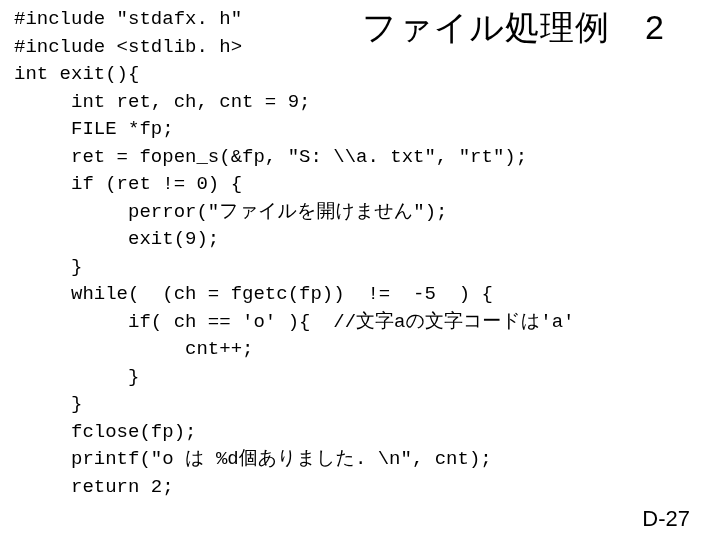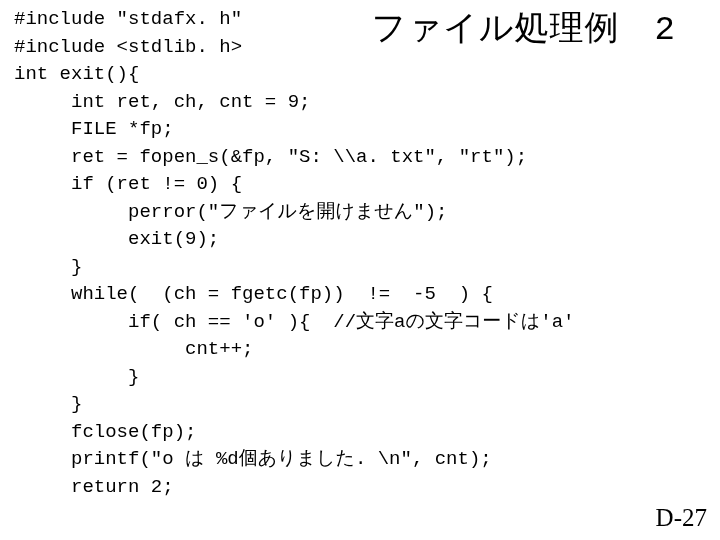--- a/index.html
+++ b/index.html
@@ -13,41 +13,41 @@
     overflow: hidden;
   }
   .slide {
     position: relative;
     width: 720px;
     height: 540px;
   }
   .title {
     position: absolute;
     top: 5px;
-    right: 44px;
+    right: 55px;
     font-size: 34px;
-    font-family: Liberation Mono, monospace;
+    font-family: Liberation Sans, sans-serif;
     font-weight: normal;
     letter-spacing: 1px;
   }
   .code {
     position: absolute;
     top: 6px;
     left: 14px;
     font-size: 19px;
     line-height: 27.5px;
     white-space: pre;
     font-family: "Courier New", monospace;
   }
   .pagenum {
     position: absolute;
     bottom: 8px;
-    right: 13px;
-    font-family: Liberation Serif, serif;
-    font-size: 25px;
+    right: 30px;
+    font-family: Liberation Sans, sans-serif;
+    font-size: 22px;
   }
 </style>
 </head>
 <body>
 
 <div class="slide">
   <div class="title">ファイル処理例　2</div>
   <div class="code"><span>#include "stdafx. h"</span>
 <span>#include &lt;stdlib. h&gt;</span>
 <span>int exit(){</span>

